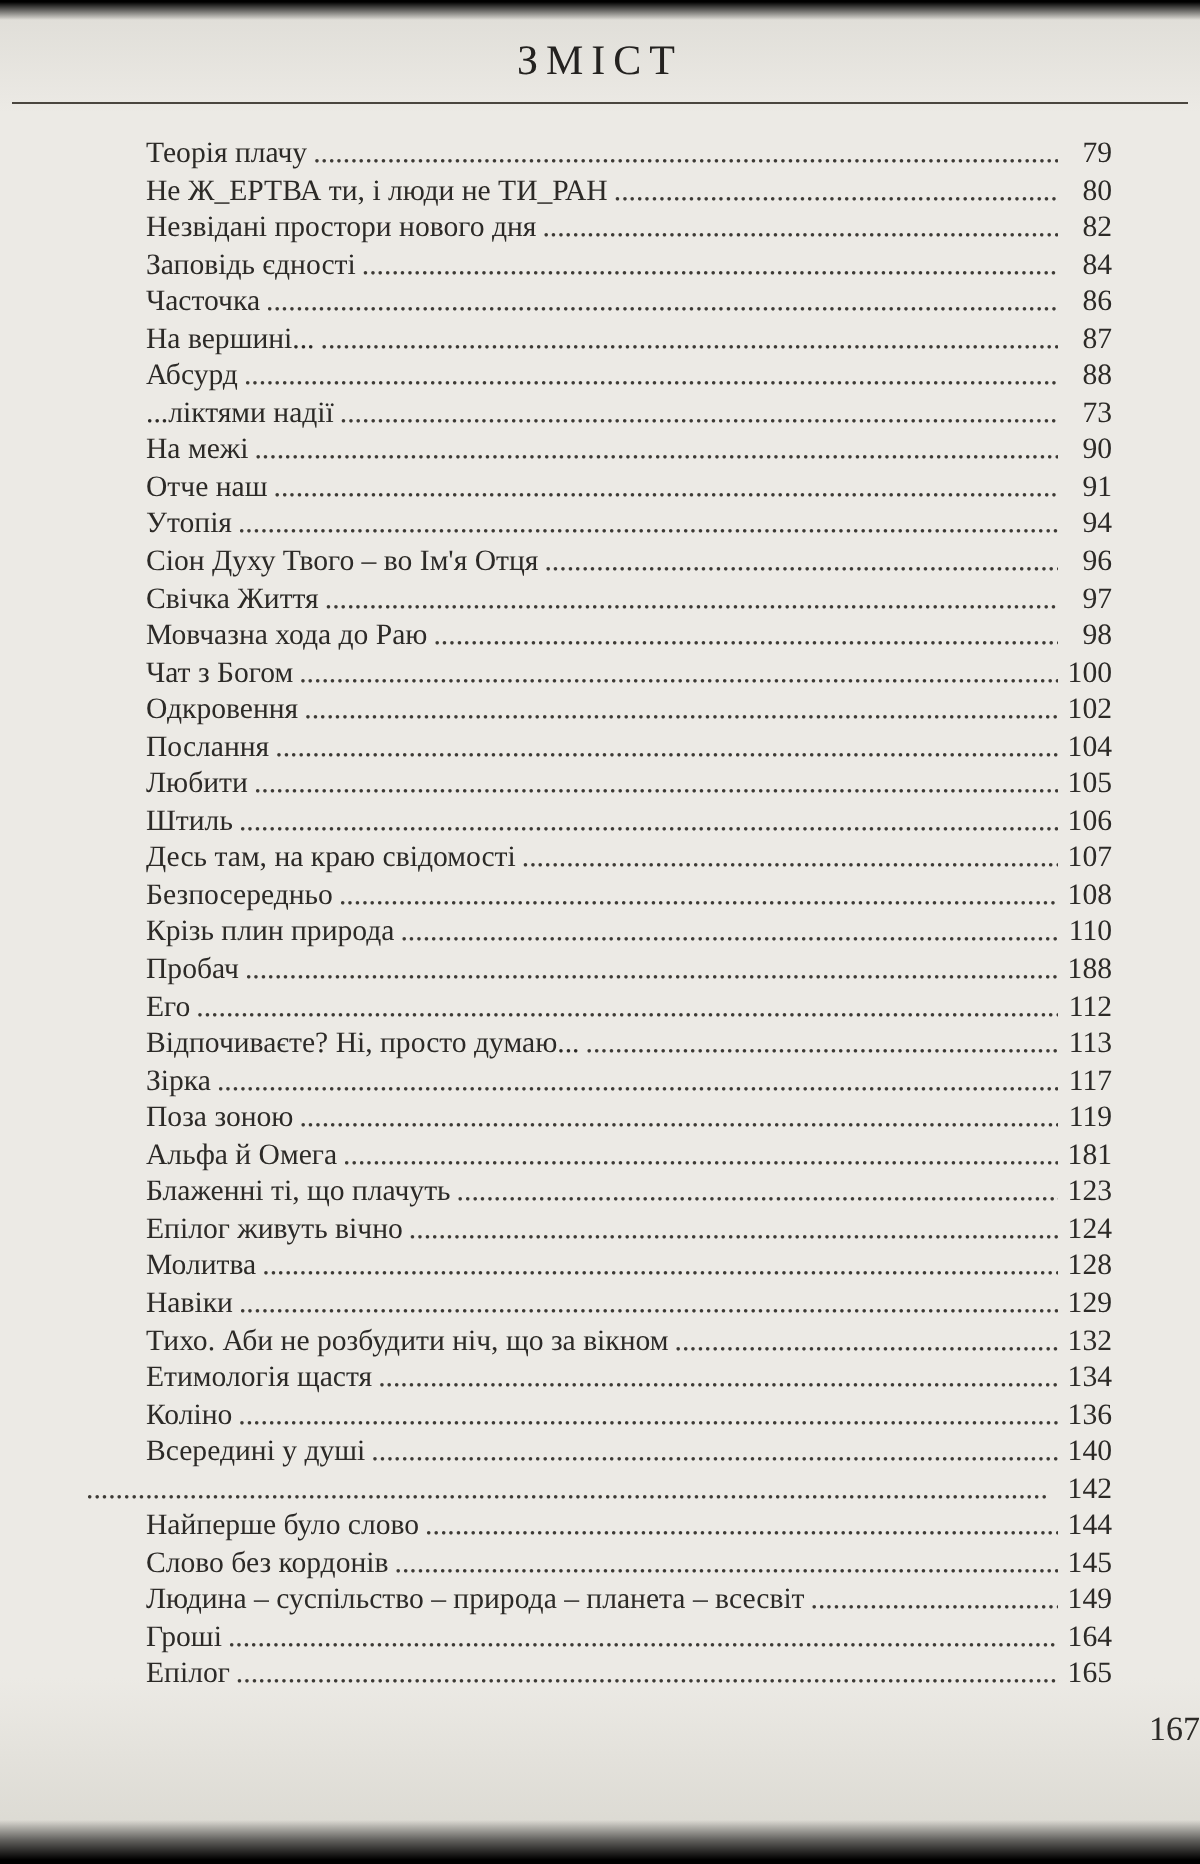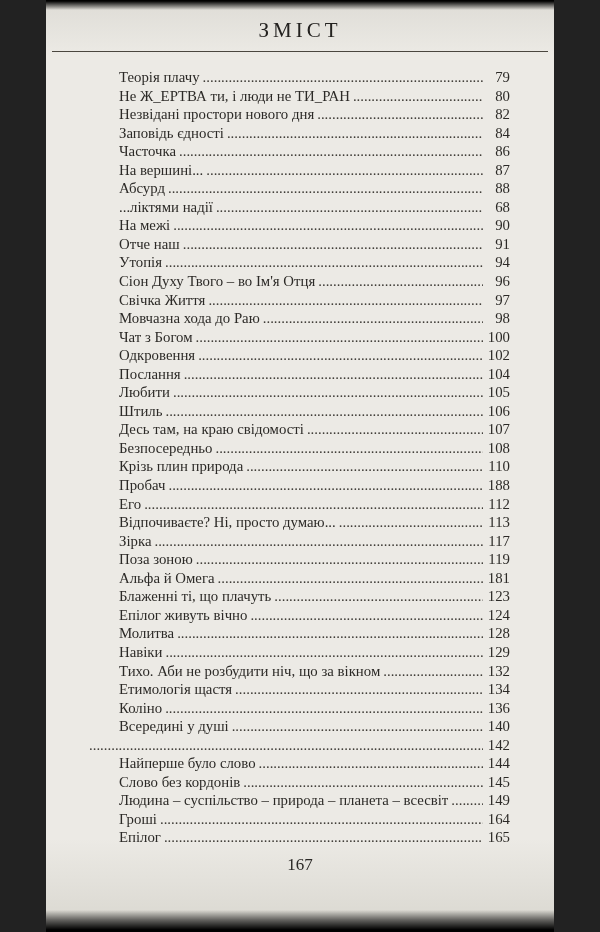--- a/index.html
+++ b/index.html
@@ -2,21 +2,21 @@
 <html><head>
 <meta charset="utf-8">
 <style>
   html, body {
     margin: 0;
     padding: 0;
     background: #222;
   }
   .photo {
     position: relative;
-    width: 508px;
+    width: 600px;
     height: 932px;
     margin: 0 auto;
     overflow: hidden;
     background: #14b8a6;
     font-family: "Liberation Serif", "DejaVu Serif", serif;
     color: #2c2a27;
     box-shadow: inset 0 0 60px rgba(90,85,75,0.35);
   }
   .paper {
     position: relative;
@@ -80,21 +80,21 @@
   .dots::after {
     content: "..................................................................................................................................";
   }
   .toc-page {
     flex: 0 0 auto;
     text-align: right;
     min-width: 24px;
     color: #2c2a27;
   }
   .folio {
-    text-align: center;
+    text-align: right;
     font-size: 17px;
     margin-top: 8px;
     color: #2c2a27;
   }
 </style>
 </head>
 <body>
 
 <div class="photo">
   <div class="edge-top"></div>
@@ -133,21 +133,21 @@
           <span class="toc-page">87</span>
         </div>
         <div class="toc-row">
           <span class="toc-title">Абсурд</span>
           <span class="dots"></span>
           <span class="toc-page">88</span>
         </div>
         <div class="toc-row">
           <span class="toc-title">...ліктями надії</span>
           <span class="dots"></span>
-          <span class="toc-page">68</span>
+          <span class="toc-page">73</span>
         </div>
         <div class="toc-row">
           <span class="toc-title">На межі</span>
           <span class="dots"></span>
           <span class="toc-page">90</span>
         </div>
         <div class="toc-row">
           <span class="toc-title">Отче наш</span>
           <span class="dots"></span>
           <span class="toc-page">91</span>

